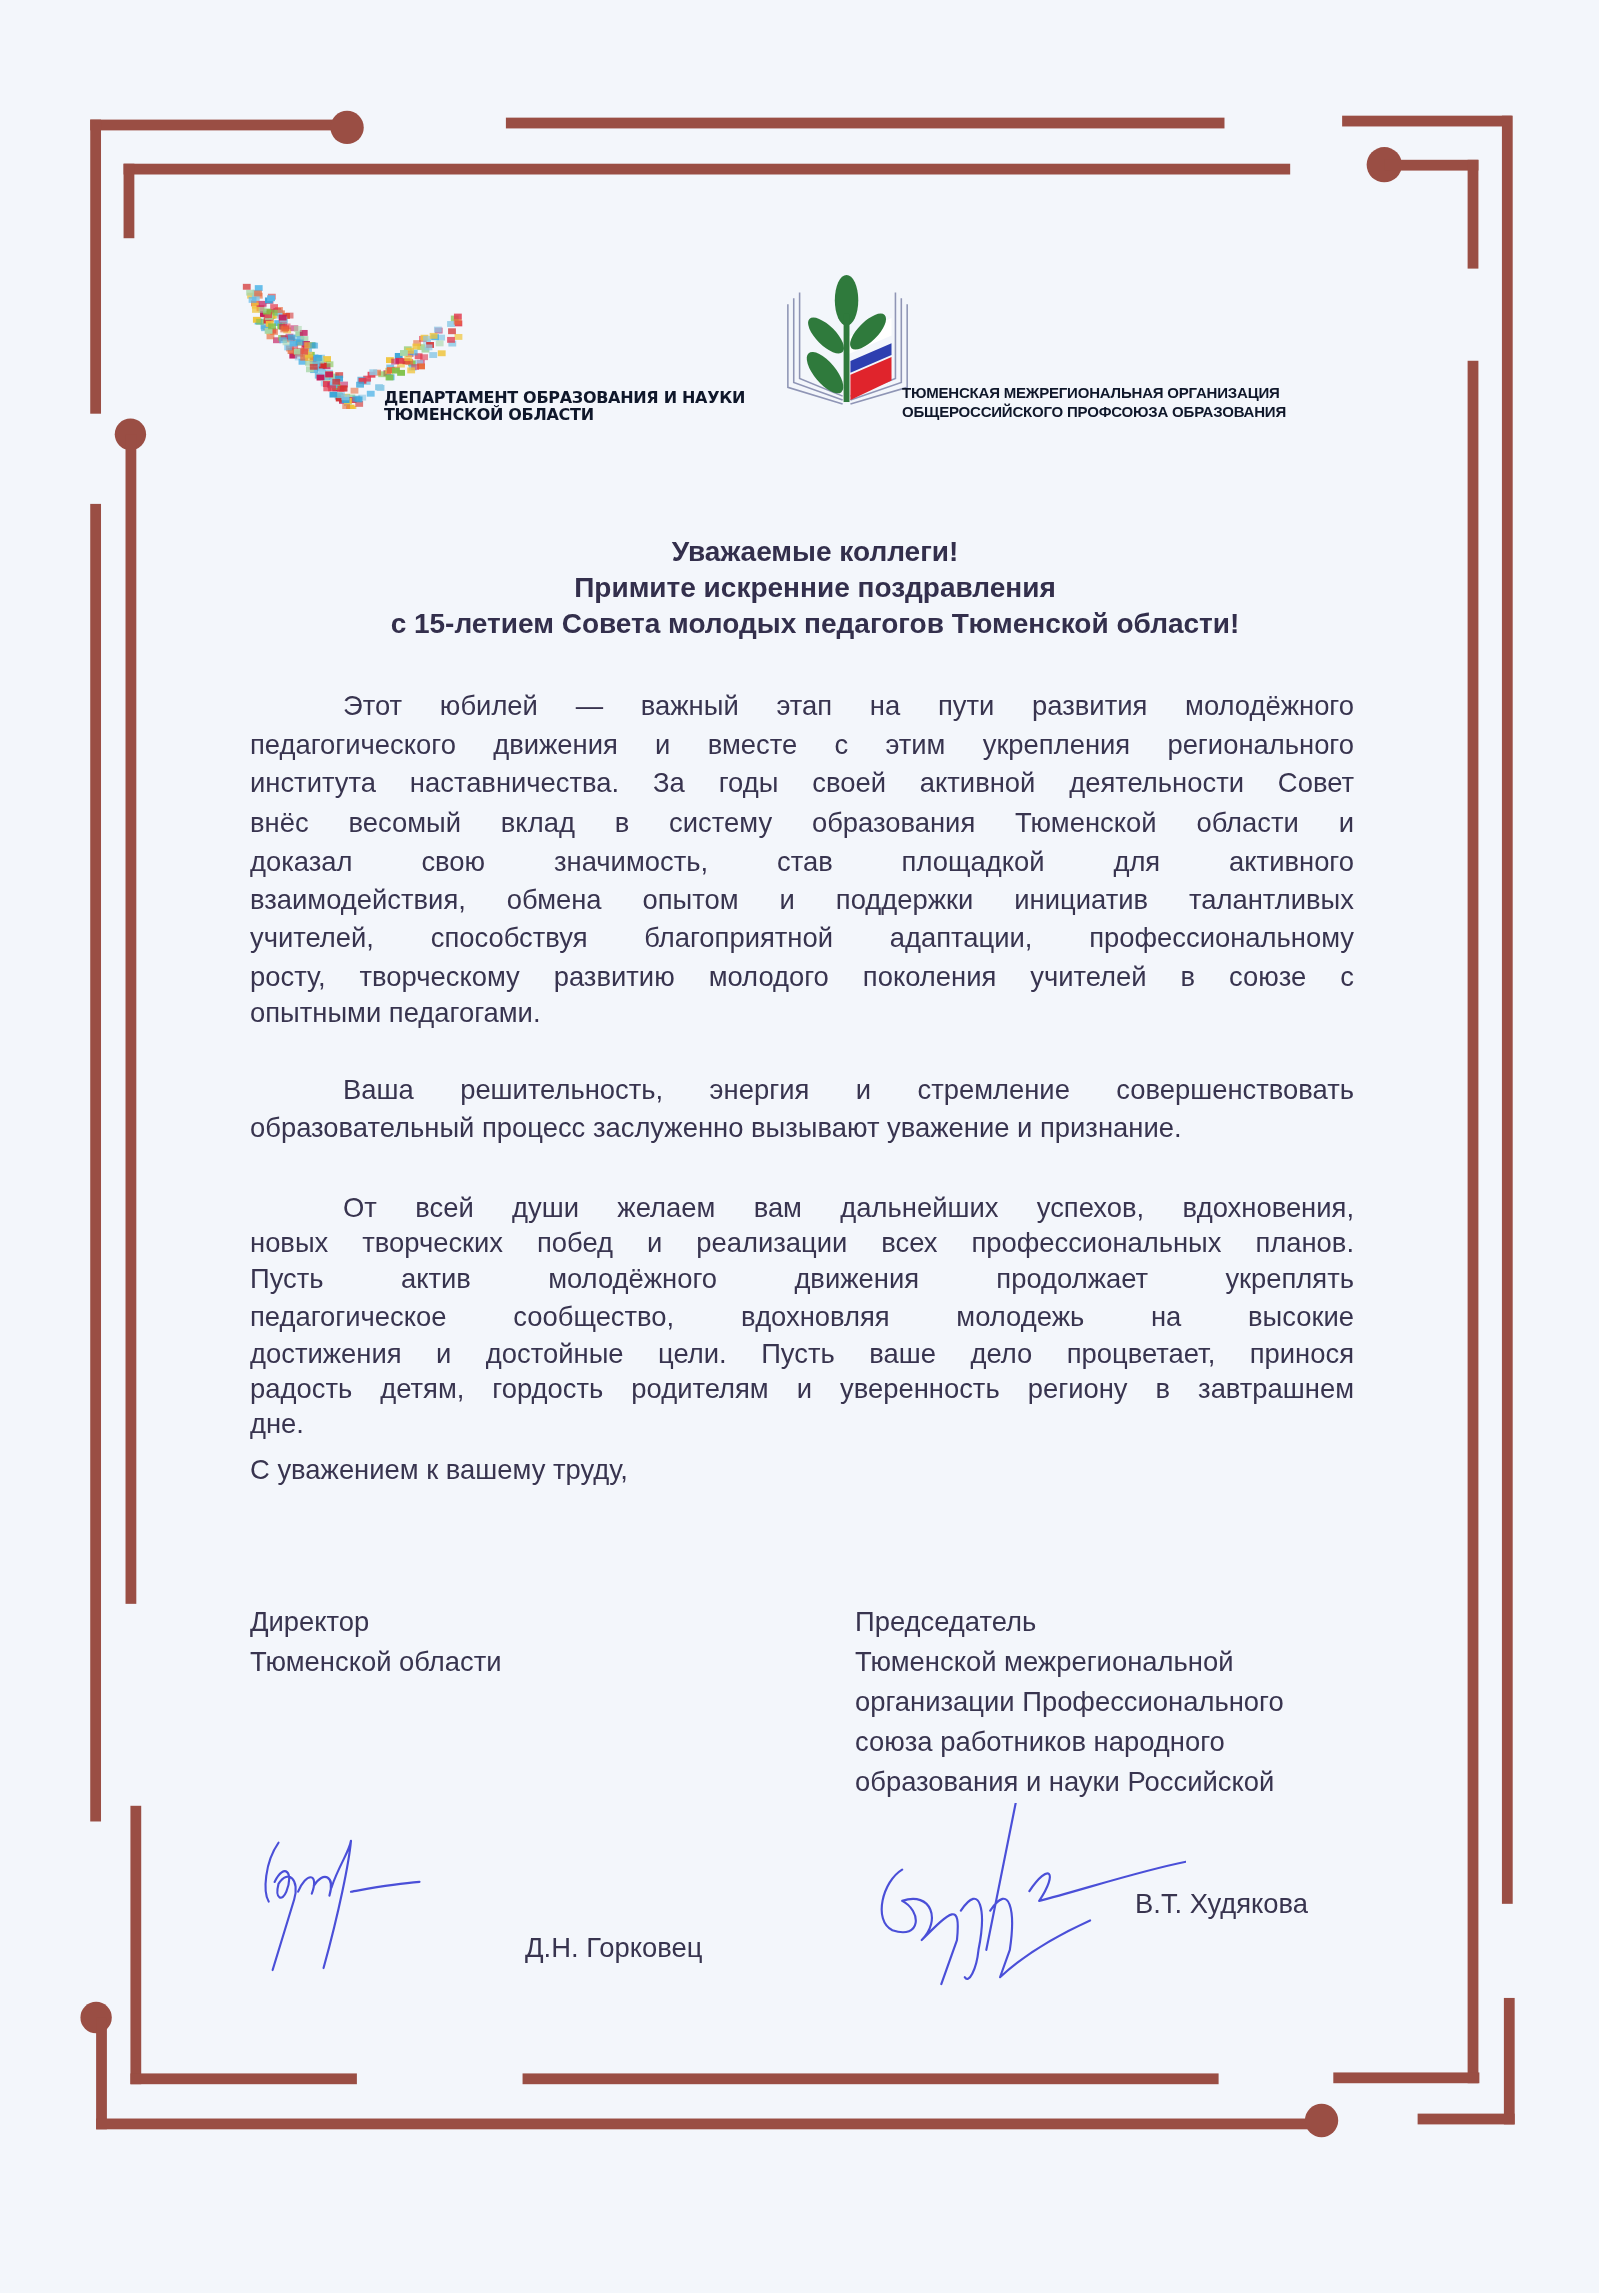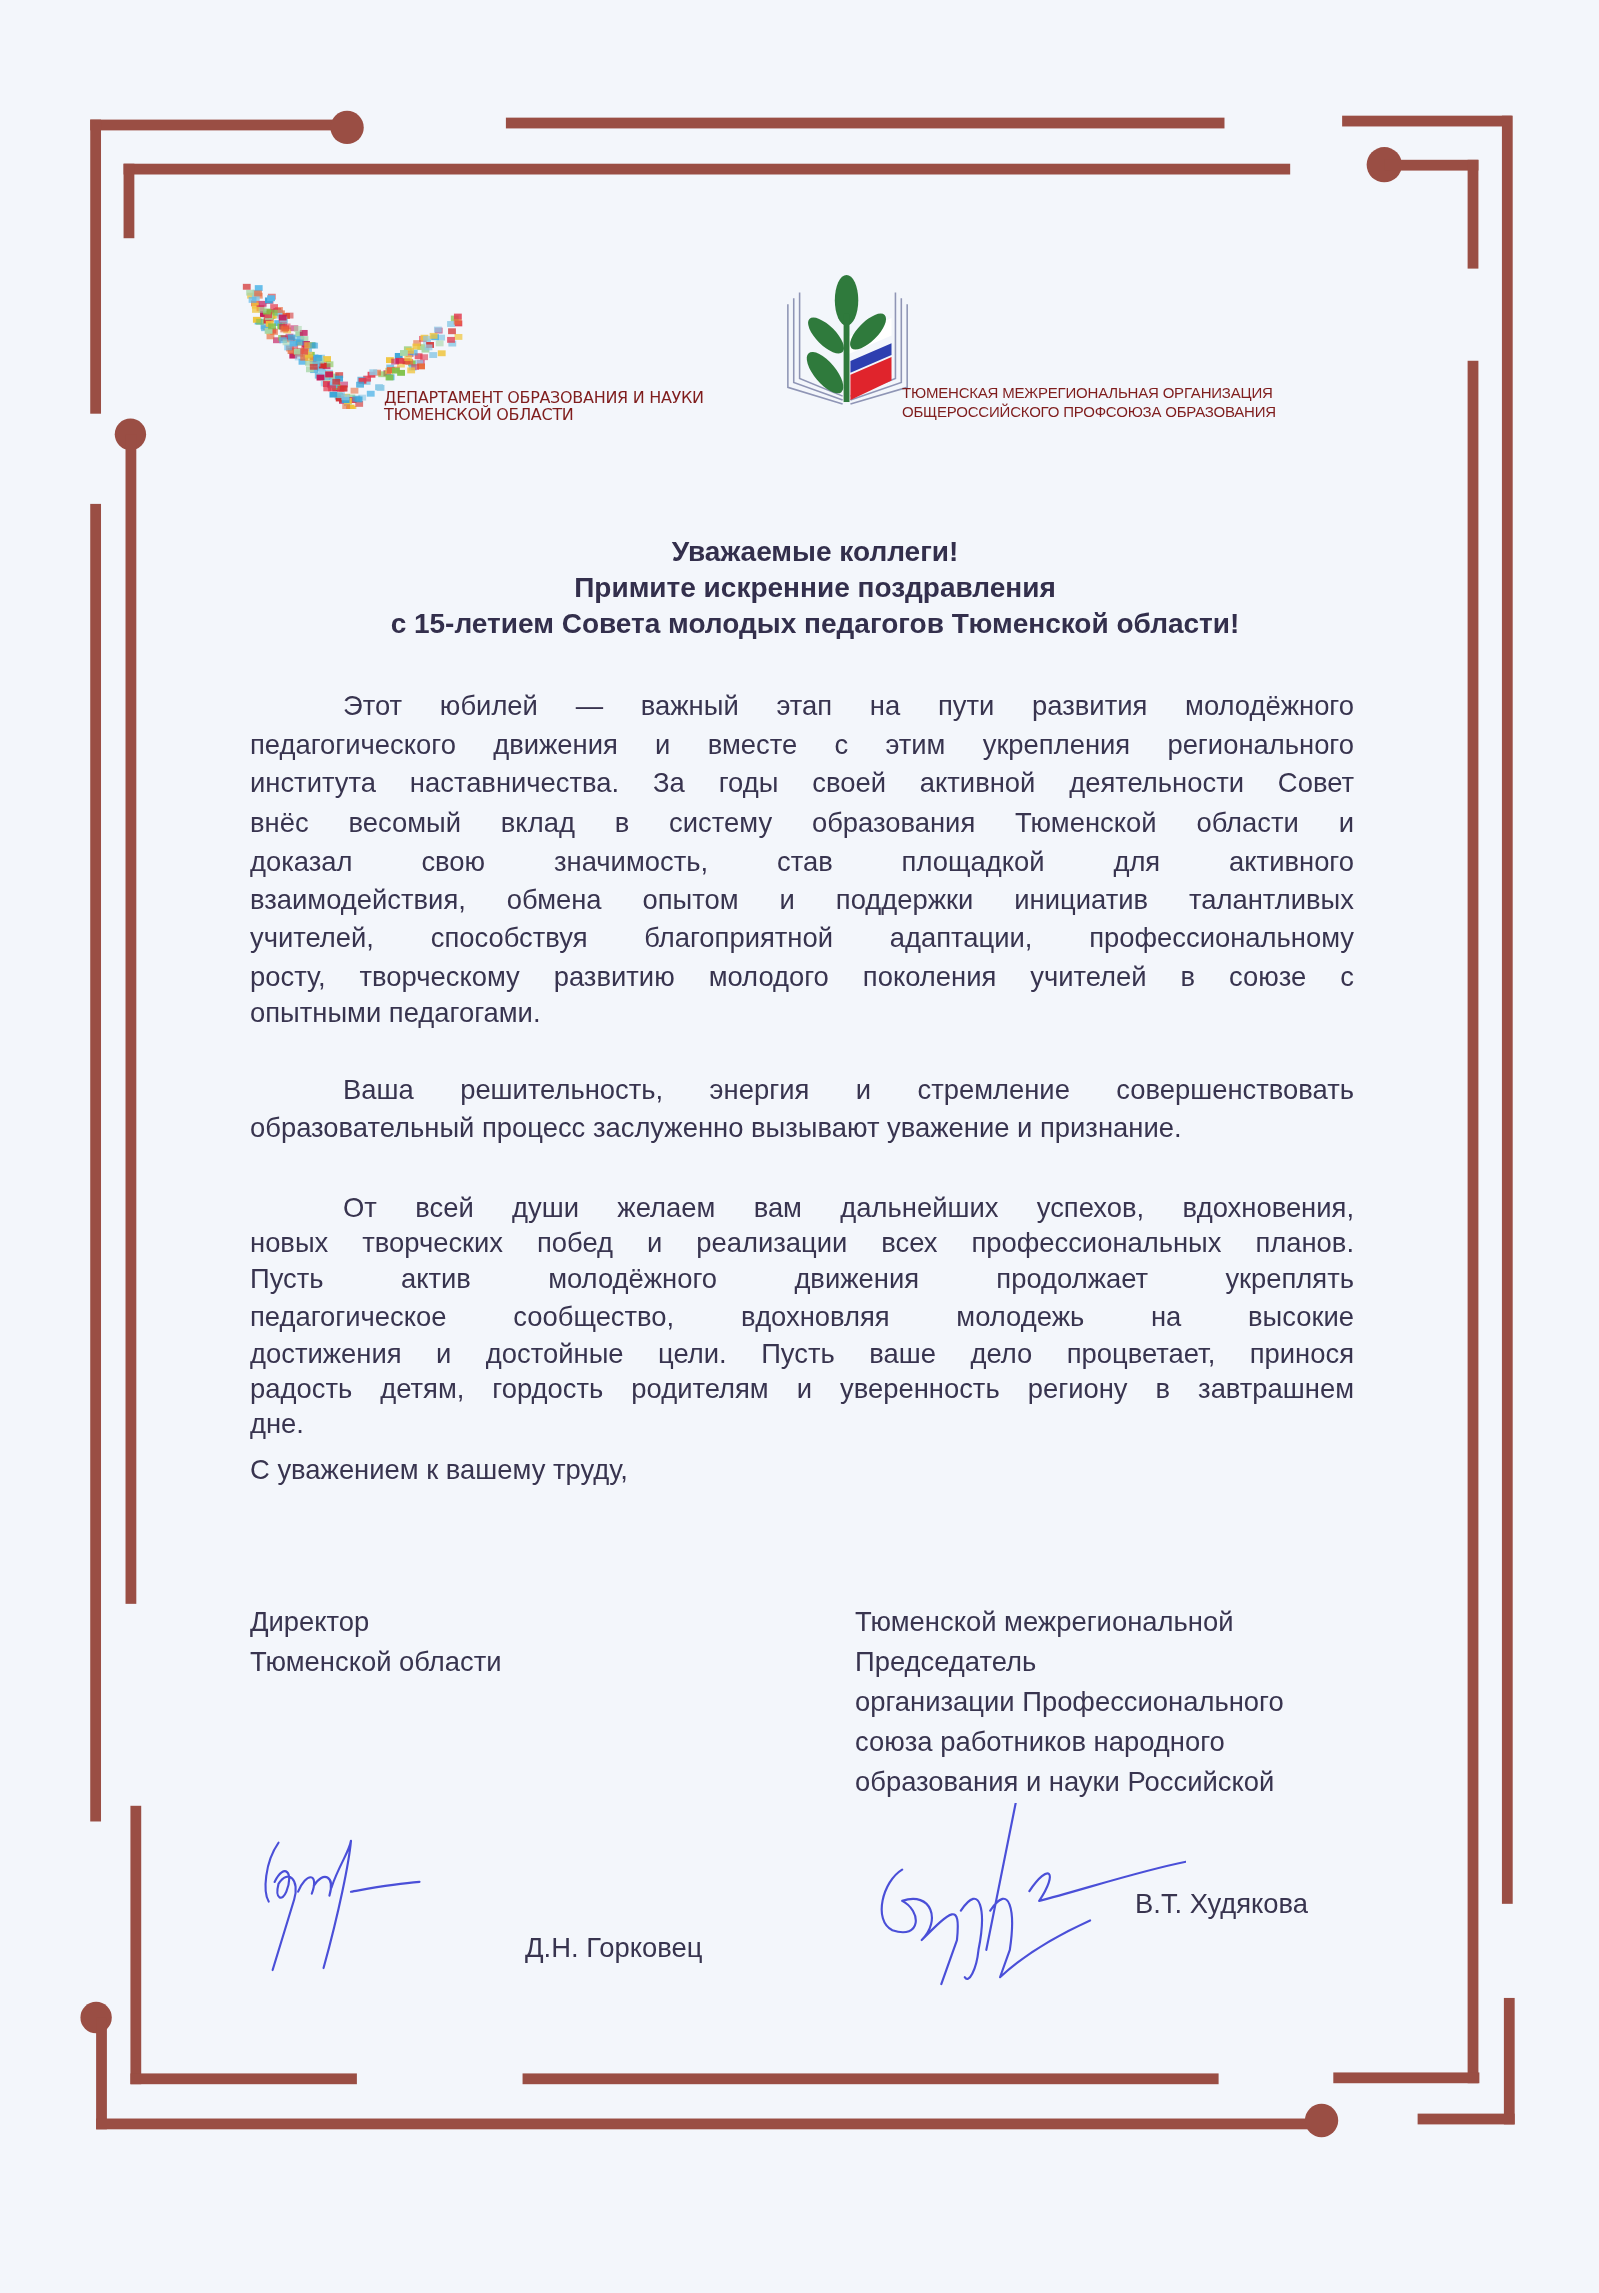--- a/index.html
+++ b/index.html
@@ -1,20 +1,20 @@
 <!DOCTYPE html>
 <html><head>
 <meta charset="utf-8">
 <style>
   html, body { margin:0; padding:0; }
   body { width:1600px; height:2294px; position:relative; background:#f3f6fb; overflow:hidden;
          font-family:"Liberation Sans", sans-serif; color:#38344f; }
   #frame { position:absolute; left:0; top:0; width:1600px; height:2294px; }
   .abs { position:absolute; }
-  .logo-text { font-family:"DejaVu Sans", sans-serif; font-weight:normal; font-size:16px; line-height:16.7px; color:#7f1d1d; letter-spacing:-0.3px; white-space:nowrap; }
+  .logo-text { font-family:"DejaVu Sans", sans-serif; font-weight:bold; font-size:16px; line-height:16.7px; color:#0f172a; letter-spacing:-0.3px; white-space:nowrap; }
   .title { position:absolute; left:235px; width:1160px; text-align:center; font-weight:bold; font-size:28px; line-height:36px; color:#332f4c; }
   .line { position:absolute; left:250px; width:1104px; font-size:27.4px; line-height:33px; white-space:nowrap; }
   .just { text-align:justify; text-align-last:justify; white-space:normal; height:33px; overflow:hidden; }
   .sig-col { position:absolute; font-size:27.4px; line-height:40px; white-space:nowrap; }
   .name { position:absolute; font-size:27.4px; white-space:nowrap; }
   svg .sig { fill:none; stroke:#4a4fd8; stroke-width:2.2; stroke-linecap:round; stroke-linejoin:round; }
 </style>
 </head>
 <body>
 
@@ -382,22 +382,22 @@
   <div class="line just" style="top:1372px;">радость детям, гордость родителям и уверенность региону в завтрашнем</div>
   <div class="line" style="top:1407px;">дне.</div>
   <div class="line" style="top:1453px;">С уважением к вашему труду,</div>
 </div>
 
 <div class="sig-col" style="left:250px;top:1602px;">
   <div>Директор</div>
   <div>Тюменской области</div>
 </div>
 <div class="sig-col" style="left:855px;top:1602px;">
+  <div>Председатель</div>
   <div>Тюменской межрегиональной</div>
-  <div>Председатель</div>
   <div>организации Профессионального</div>
   <div>союза работников народного</div>
   <div>образования и науки Российской</div>
 </div>
 
 <svg class="abs" style="left:255px;top:1823px;" width="235" height="157" viewBox="0 0 240 160">
   <path class="sig" d="M24 20 C10 40, 8 70, 14 80 M20 60 C30 40, 40 50, 32 70 C28 80, 20 78, 24 62 C34 46, 46 58, 40 78 L18 150 M44 70 C52 50, 66 50, 58 72 M60 64 C70 48, 82 54, 76 74 M78 66 C86 42, 96 30, 98 18 C96 40, 86 90, 70 148 M98 70 C110 68, 140 62, 168 60"></path>
 </svg>
 <svg class="abs" style="left:863px;top:1803px;" width="323" height="186" viewBox="0 0 330 190">
   <path class="sig" d="M156 0 L126 150 M40 68 C20 80, 10 120, 30 130 C60 140, 60 110, 40 100 C70 90, 80 120, 60 140 C90 110, 100 100, 96 140 L80 185 M100 110 C120 80, 126 110, 118 150 C116 170, 108 185, 104 178 M130 110 C150 80, 156 110, 150 150 L140 178 C170 150, 210 130, 232 120 M170 90 C190 60, 200 70, 180 100 C220 90, 280 70, 330 60"></path>

